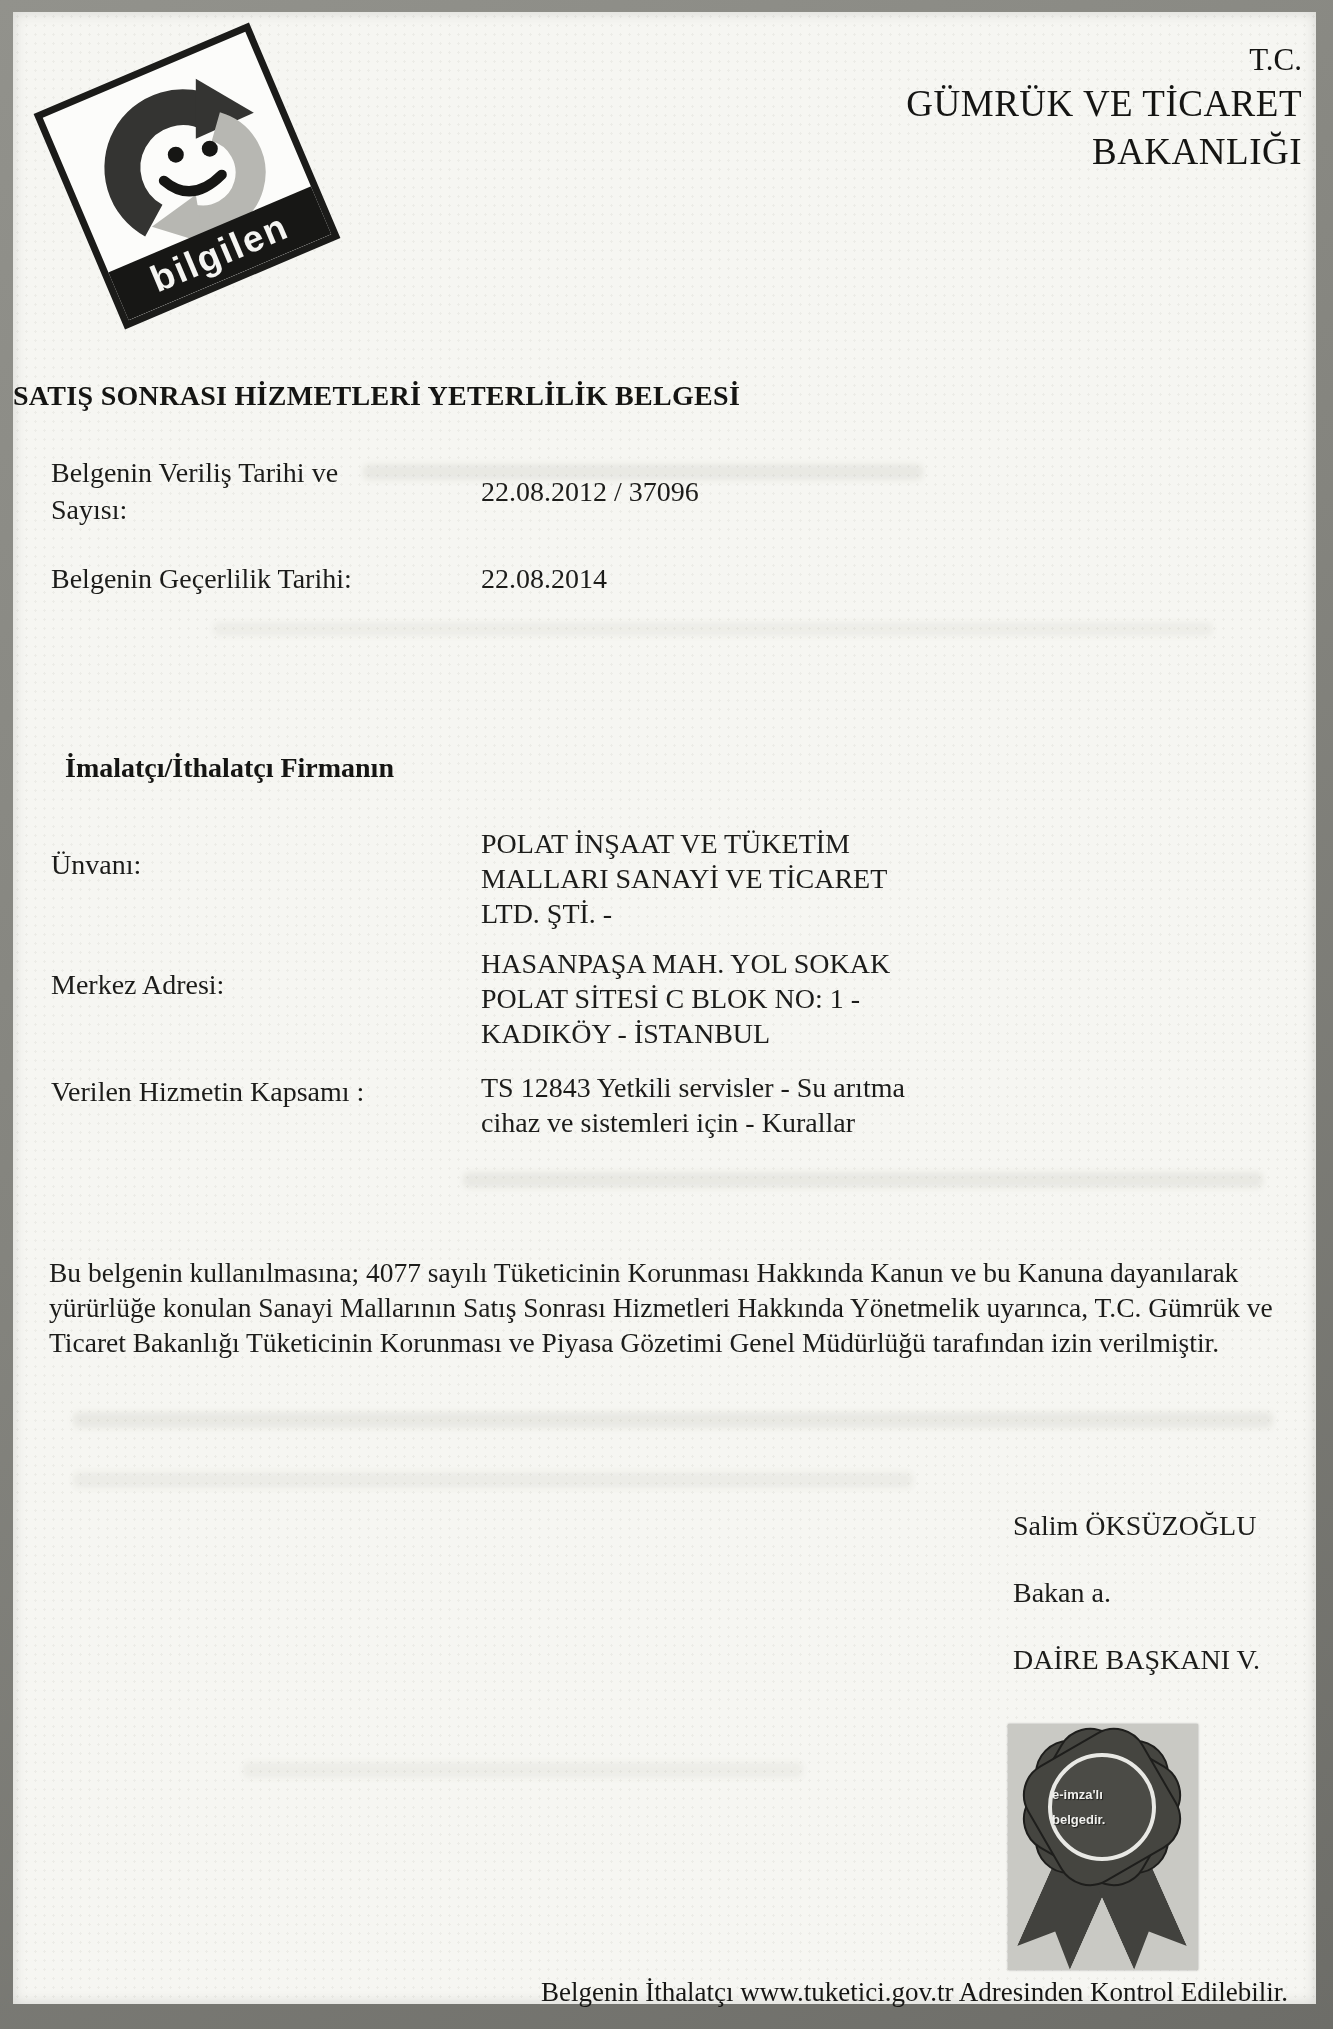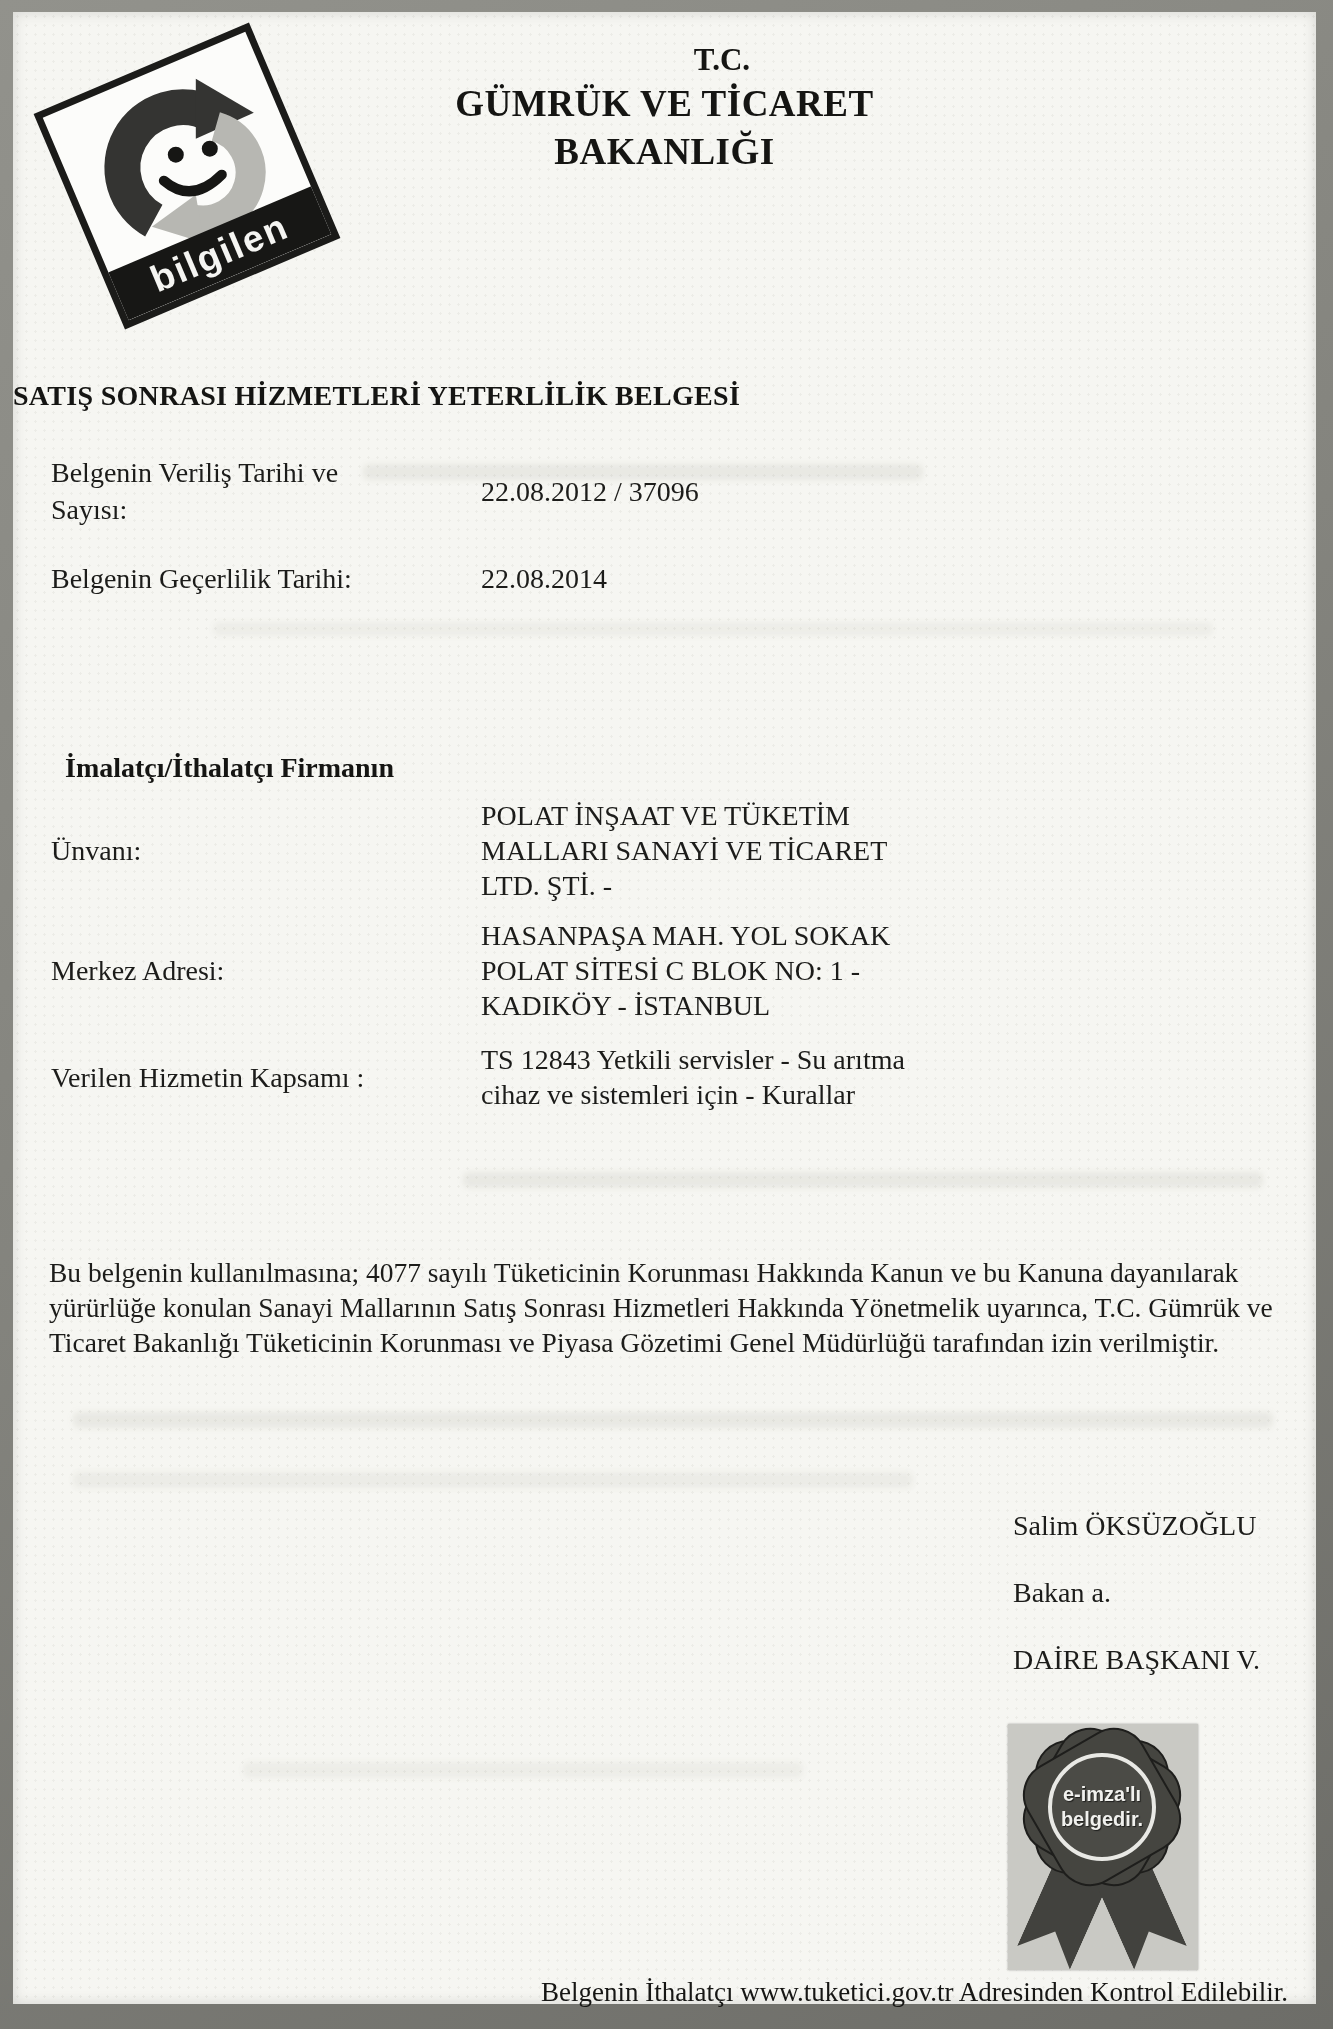--- a/index.html
+++ b/index.html
@@ -30,41 +30,41 @@
   .logo svg { position:absolute; left:22px; top:2px; }
   .logo-banner {
     position:absolute; left:-6px; right:-6px; bottom:0; height:52px;
     background:#171715; color:#f5f5f2;
     font-family:"Liberation Sans","DejaVu Sans",sans-serif;
     font-weight:bold; font-size:37px; letter-spacing:2px;
     display:flex; align-items:center; justify-content:center;
   }
 
   
-  .header { position:absolute; left:0; right:0; top:28px; text-align:center; font-weight:bold; color:#151513; }
+  .header { position:absolute; left:0; right:14px; top:28px; text-align:right; font-weight:normal; color:#151513; }
   .hdr-tc { font-size:31px; line-height:40px; padding-left:115px; }
   .hdr-ministry { font-size:37px; line-height:48px; letter-spacing:0.5px; }
   .hdr-dept { margin-top:44px; font-size:28px; line-height:37px; }
 
   .doc-title {
     position:absolute; left:0; right:0; top:368px; text-align:left;
     font-weight:bold; font-size:28px; letter-spacing:0.3px; color:#151513;
   }
 
   
   .fields { position:absolute; left:38px; top:442px; width:1262px; }
   .frow { display:flex; align-items:center; }
   .frow + .frow { margin-top:32px; }
   .flabel { width:345px; margin-right:85px; font-size:28px; line-height:37px; flex:none; }
   .fvalue { font-size:28px; line-height:37px; }
 
   .firm-heading { position:absolute; left:52px; top:740px; font-weight:bold; font-size:28px; color:#151513; }
 
   .firm-row { position:absolute; left:38px; width:1262px; display:flex; align-items:center; }
-  .firm-row .vblock { font-size:28px; line-height:35px; }
+  .firm-row .vblock { font-size:28px; line-height:35px;margin-top:28px; }
   .row-unvan { top:786px; }
   .row-adres { top:906px; }
   .row-kapsam { top:1030px; }
 
   
   .paragraph {
     position:absolute; left:36px; top:1243px; width:1266px;
     font-size:27.5px; line-height:35px; text-align:left;
   }
 
@@ -75,23 +75,23 @@
   
   .seal-box { position:absolute; left:995px; top:1712px; width:190px; height:246px; background:#c9c9c4; box-shadow:0 0 2px rgba(80,80,75,.5); }
   .petal {
     position:absolute; left:27px; top:16px; width:134px; height:134px;
     background:#454540; border:2px solid #1e1e1c; border-radius:34px; z-index:2;
   }
   .p2 { transform:rotate(30deg); } .p3 { transform:rotate(60deg); }
   .seal-ring {
     position:absolute; left:40px; top:29px; width:108px; height:108px; border-radius:50%;
     background:#4b4b46; border:4px solid #e9e9e5; z-index:3;
-    display:flex; flex-direction:column; align-items:center; justify-content:center;
+    display:flex; flex-direction:column; justify-content:center;
     color:#f1f1ee; font-family:"Liberation Sans","DejaVu Sans",sans-serif;
-    font-weight:bold; font-size:20px; line-height:25px;
+    font-weight:bold; font-size:13px; line-height:25px;
     text-shadow:1px 1px 1px rgba(0,0,0,.6);
   }
   .ribbon {
     position:absolute; width:58px; height:96px; background:#42423e; z-index:1;
     clip-path:polygon(0 0,100% 0,100% 100%,50% 70%,0 100%);
   }
   .ribbon-left  { left:26px;  top:142px; transform:rotate(24deg); }
   .ribbon-right { left:104px; top:142px; transform:rotate(-24deg); }
 
   

